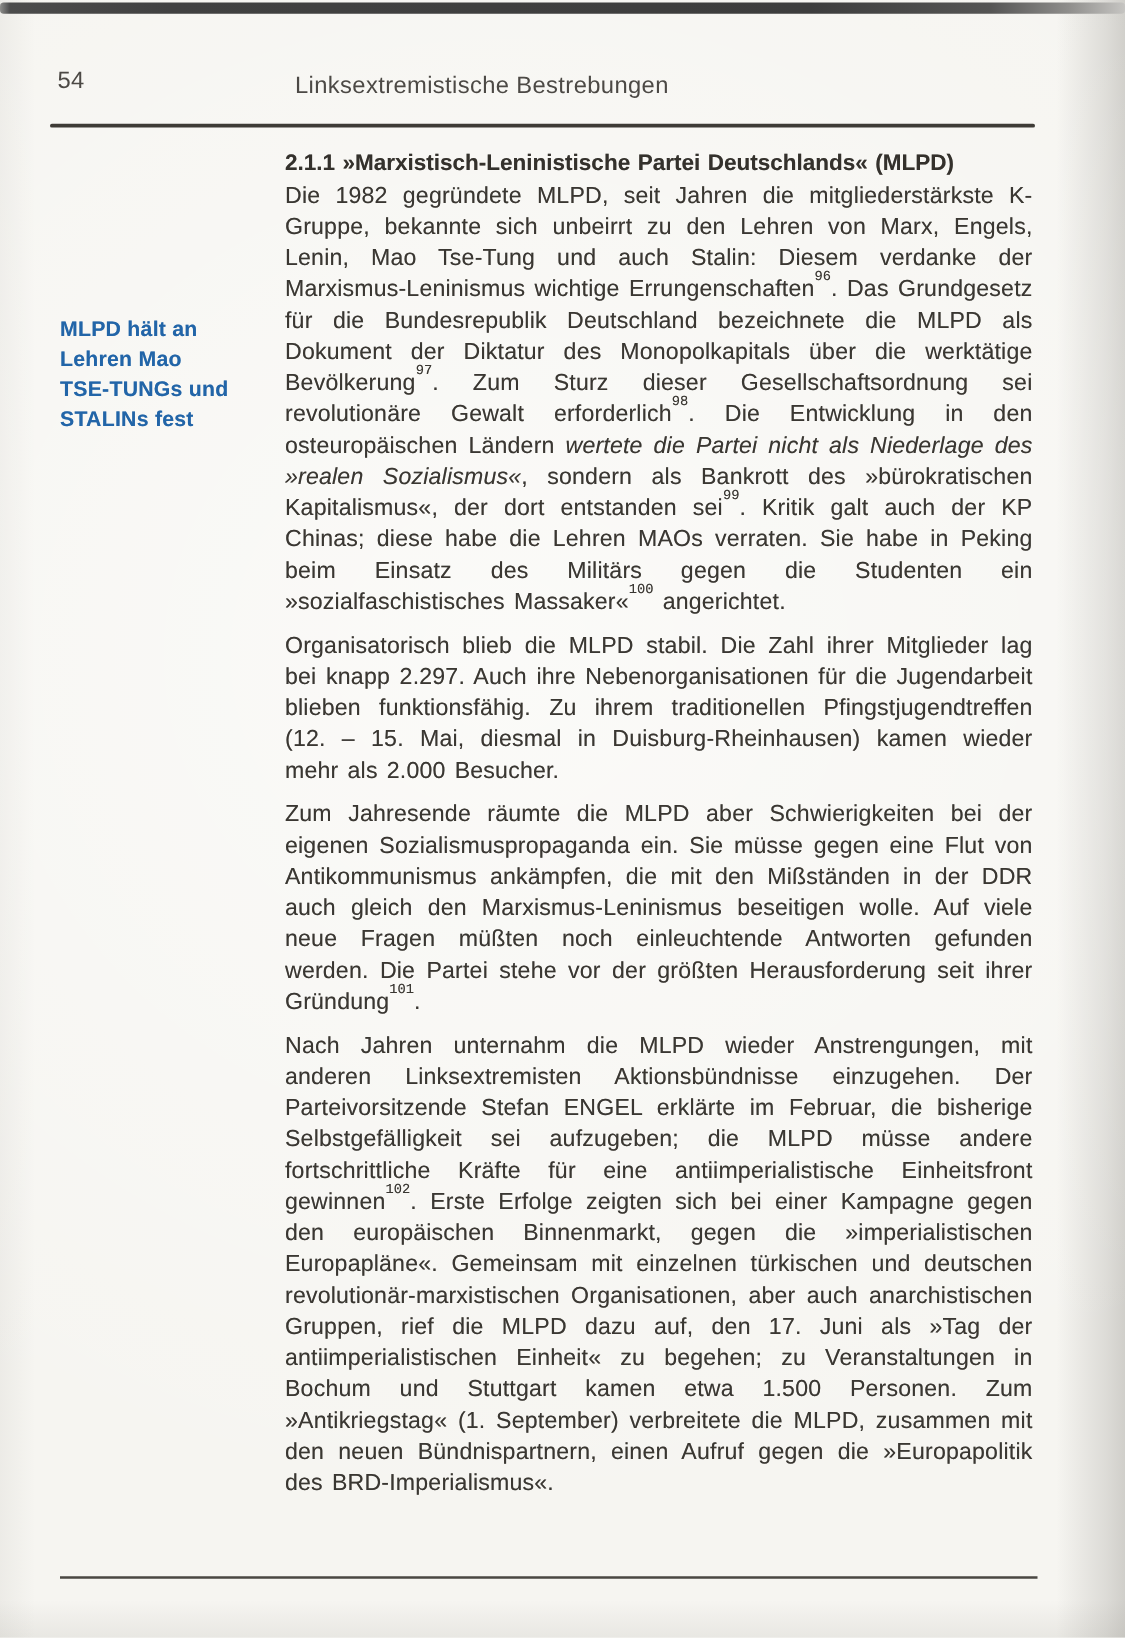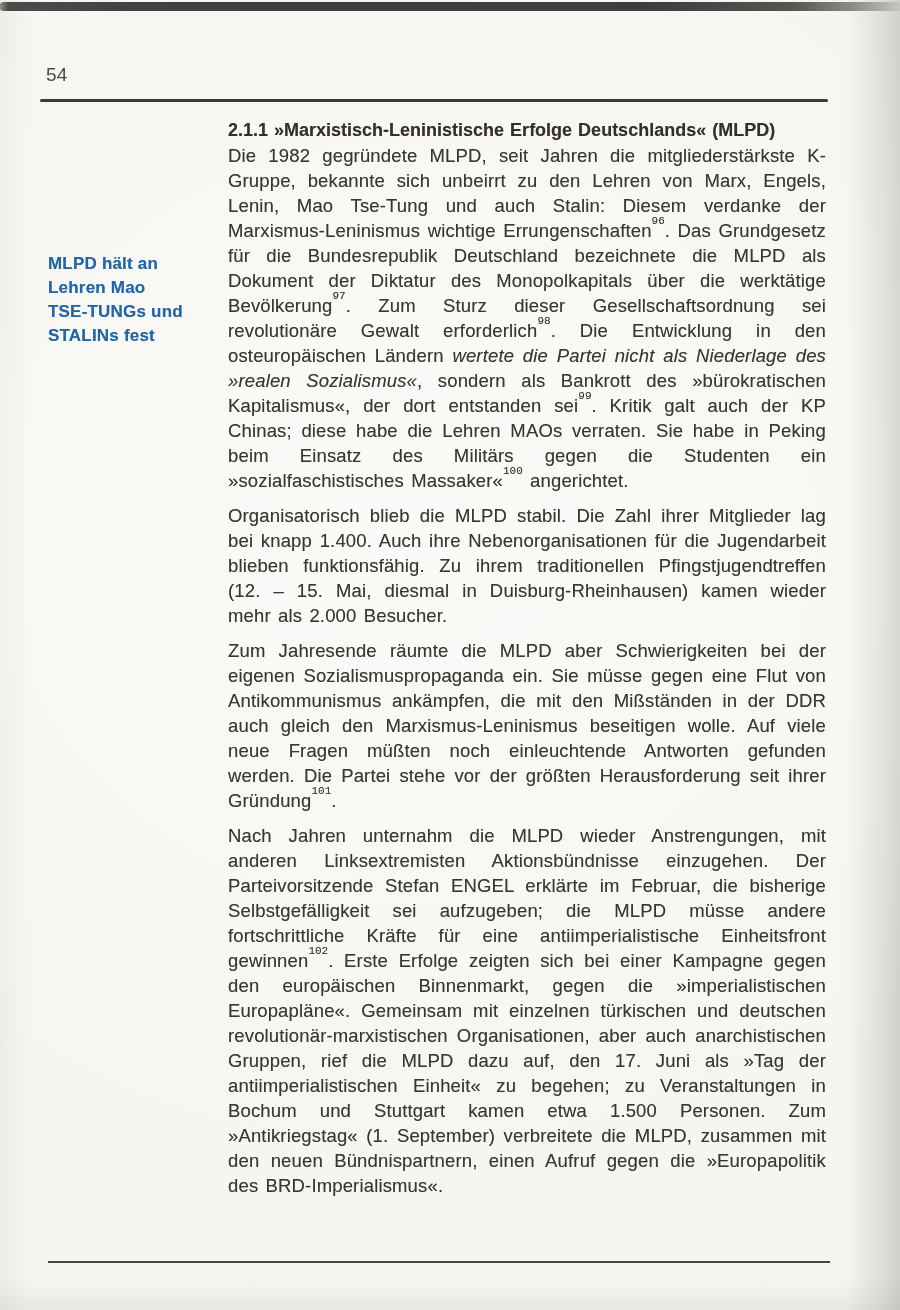--- a/index.html
+++ b/index.html
@@ -22,21 +22,21 @@
       radial-gradient(ellipse 140% 90% at 45% 40%, rgba(255,255,254,.55) 0%, rgba(255,255,254,0) 60%),
       linear-gradient(90deg, rgba(150,147,140,.10) 0, rgba(150,147,140,0) 28px, rgba(150,147,140,0) 845px, rgba(130,128,122,.22) 885px, rgba(120,118,112,.30) 100%),
       linear-gradient(0deg, rgba(150,147,140,.14) 0, rgba(150,147,140,0) 30px, rgba(150,147,140,0) 100%),
       var(--paper);
   }
   .top-bar{
     position:absolute;top:2px;left:0;width:900px;height:9px;border-radius:3px;
     background:linear-gradient(90deg,#8d8d8b 0px,#4c4c4c 8px,#414141 15%,#3d3d3d 72%,#555554 88%,#8f8e8c 95%,#c6c5c2 100%);
   }
   .page-number{
-    position:absolute;top:64px;left:46px;
+    position:absolute;top:54px;left:46px;
     font-size:19px;color:var(--head);letter-spacing:.3px;
   }
   .running-head{
     position:absolute;top:58px;left:236px;
     font-size:19px;color:var(--head);letter-spacing:.3px;
   }
   .header-rule{
     position:absolute;top:99px;left:40px;width:788px;height:3px;
     background:var(--rule);border-radius:2px;
   }
@@ -66,30 +66,31 @@
   sup.fn{font-size:11px;line-height:0;position:relative;top:-6px;letter-spacing:0;word-spacing:0;font-family:Liberation Mono, monospace;}
   i{font-style:italic;}
 </style>
 </head>
 <body>
 
 <div class="page">
   <div class="top-bar"></div>
 
   <div class="page-number">54</div>
+  <div class="running-head">Linksextremistische Bestrebungen</div>
   <div class="header-rule"></div>
 
   <div class="notes-layer" id="notes">
       <div class="margin-note" style="top: 252px;">MLPD hält an<br>Lehren Mao<br>TSE-TUNGs und<br>STALINs fest</div>
     </div>
 
   <div class="text-col">
-    <h2 class="section-heading">2.1.1 »Marxistisch-Leninistische Erfolge Deutschlands« (MLPD)</h2>
+    <h2 class="section-heading">2.1.1 »Marxistisch-Leninistische Partei Deutschlands« (MLPD)</h2>
     <div id="paras">
         <p>Die 1982 gegründete MLPD, seit Jahren die mitgliederstärkste K-Gruppe, bekannte sich unbeirrt zu den Lehren von Marx, Engels, Lenin, Mao Tse-Tung und auch Stalin: Diesem verdanke der Marxismus-Leninismus wichtige Errungenschaften<sup class="fn">96</sup>. Das Grundgesetz für die Bundesrepublik Deutschland bezeichnete die MLPD als Dokument der Diktatur des Monopolkapitals über die werktätige Bevölkerung<sup class="fn">97</sup>. Zum Sturz dieser Gesellschaftsordnung sei revolutionäre Gewalt erforderlich<sup class="fn">98</sup>. Die Entwicklung in den osteuropäischen Ländern <i>wertete die Partei nicht als Niederlage des »realen Sozialismus«</i>, sondern als Bankrott des »bürokratischen Kapitalismus«, der dort entstanden sei<sup class="fn">99</sup>. Kritik galt auch der KP Chinas; diese habe die Lehren MAOs verraten. Sie habe in Peking beim Einsatz des Militärs gegen die Studenten ein »sozialfaschistisches Massaker«<sup class="fn">100</sup> angerichtet.</p>
-        <p>Organisatorisch blieb die MLPD stabil. Die Zahl ihrer Mitglieder lag bei knapp 1.400. Auch ihre Nebenorganisationen für die Jugendarbeit blieben funktionsfähig. Zu ihrem traditionellen Pfingstjugendtreffen (12. – 15. Mai, diesmal in Duisburg-Rheinhausen) kamen wieder mehr als 2.000 Besucher.</p>
+        <p>Organisatorisch blieb die MLPD stabil. Die Zahl ihrer Mitglieder lag bei knapp 2.297. Auch ihre Nebenorganisationen für die Jugendarbeit blieben funktionsfähig. Zu ihrem traditionellen Pfingstjugendtreffen (12. – 15. Mai, diesmal in Duisburg-Rheinhausen) kamen wieder mehr als 2.000 Besucher.</p>
         <p>Zum Jahresende räumte die MLPD aber Schwierigkeiten bei der eigenen Sozialismuspropaganda ein. Sie müsse gegen eine Flut von Antikommunismus ankämpfen, die mit den Mißständen in der DDR auch gleich den Marxismus-Leninismus beseitigen wolle. Auf viele neue Fragen müßten noch einleuchtende Antworten gefunden werden. Die Partei stehe vor der größten Herausforderung seit ihrer Gründung<sup class="fn">101</sup>.</p>
         <p>Nach Jahren unternahm die MLPD wieder Anstrengungen, mit anderen Linksextremisten Aktionsbündnisse einzugehen. Der Parteivorsitzende Stefan ENGEL erklärte im Februar, die bisherige Selbstgefälligkeit sei aufzugeben; die MLPD müsse andere fortschrittliche Kräfte für eine antiimperialistische Einheitsfront gewinnen<sup class="fn">102</sup>. Erste Erfolge zeigten sich bei einer Kampagne gegen den europäischen Binnenmarkt, gegen die »imperialistischen Europapläne«. Gemeinsam mit einzelnen türkischen und deutschen revolutionär-marxistischen Organisationen, aber auch anarchistischen Gruppen, rief die MLPD dazu auf, den 17. Juni als »Tag der antiimperialistischen Einheit« zu begehen; zu Veranstaltungen in Bochum und Stuttgart kamen etwa 1.500 Personen. Zum »Antikriegstag« (1. September) verbreitete die MLPD, zusammen mit den neuen Bündnispartnern, einen Aufruf gegen die »Europapolitik des BRD-Imperialismus«.</p>
       </div>
   </div>
 
   <div class="bottom-rule"></div>
 </div>
 
 </body></html>

